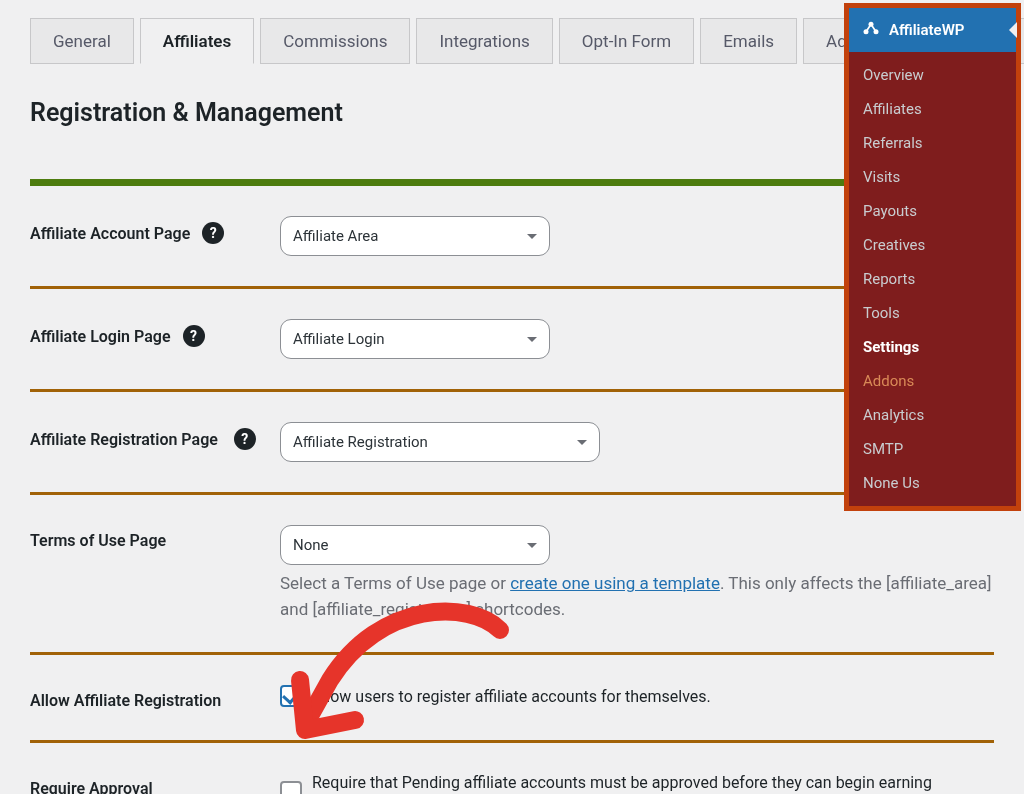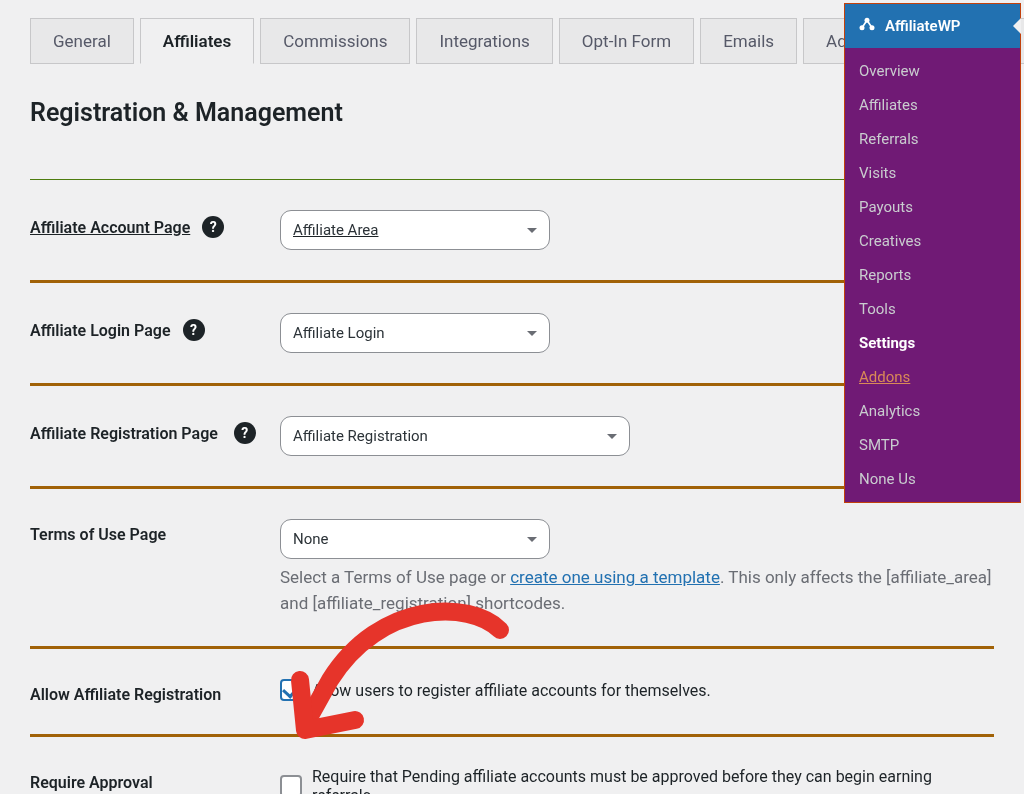--- a/index.html
+++ b/index.html
@@ -45,21 +45,21 @@
     color: #1d2327;
     margin-bottom: 52px;
   }
 
   .form-row {
     display: flex;
     align-items: flex-start;
     padding: 30px 0;
     border-top: 3px solid #a16207;
   }
-  .form-row:first-of-type { border-top: 1px solid #4d7c0f; text-decoration: underline; }
+  .form-row:first-of-type { border-top: 7px solid #4d7c0f; }
   .label-col {
     width: 250px;
     display: flex;
     align-items: center;
     gap: 12px;
     font-size: 16px;
     font-weight: 600;
     color: #1d2327;
     padding-top: 6px;
   }
@@ -134,22 +134,22 @@
     border: solid #2271b1;
     border-width: 0 3px 3px 0;
     transform: rotate(42deg);
   }
 
   
   .sidebar {
     position: absolute;
     top: 3px; right: 3px;
     width: 177px;
-    background: #701a75;
-    border: 1px solid #c2410c;
+    background: #7f1d1d;
+    border: 5px solid #c2410c;
     font-size: 15px;
     color: #c9cccf;
   }
   .sidebar-header {
     height: 44px;
     background: #2271b1;
     color: #fff;
     display: flex;
     align-items: center;
     padding: 0 12px;
@@ -166,21 +166,21 @@
     border-top: 8px solid transparent;
     border-bottom: 8px solid transparent;
     border-right: 8px solid #f0f0f1;
   }
   .sidebar ul { list-style: none; padding: 6px 0; }
   .sidebar li {
     padding: 8px 14px;
     cursor: pointer;
   }
   .sidebar li.active { color: #fff; font-weight: 700; }
-  .sidebar li.highlight { color: #d98a57; text-decoration: underline; }
+  .sidebar li.highlight { color: #d98a57; }
 
   
   .anno {
     position: absolute;
     left: 270px; top: 580px;
     pointer-events: none;
   }
 </style>
 </head>
 <body>
@@ -224,21 +224,21 @@
       </div>
     </div>
   </div>
 
   <div class="form-row">
     <div class="label-col wrap">
       <span>Affiliate Registration Page</span>
       <span class="help-icon">?</span>
     </div>
     <div class="field-col">
-      <div class="select" style="width:350px">
+      <div class="select" style="width:320px">
         <span>Affiliate Registration</span>
         <span class="chev"></span>
       </div>
     </div>
   </div>
 
   <div class="form-row">
     <div class="label-col">
       <span>Terms of Use Page</span>
     </div>

